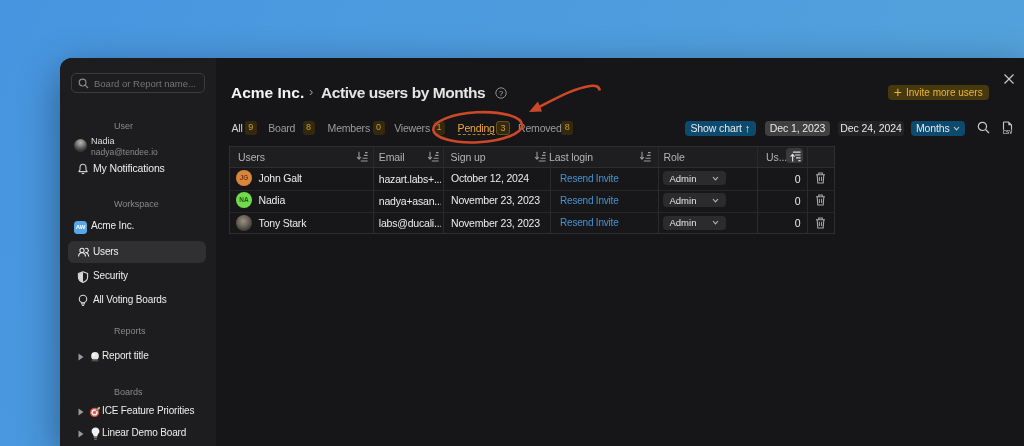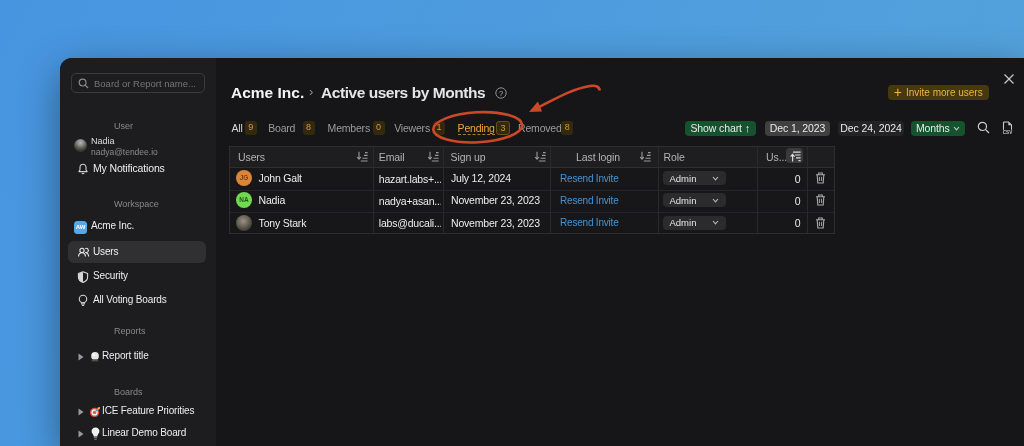--- a/index.html
+++ b/index.html
@@ -27,21 +27,21 @@
     display:flex; align-items:center; padding-left:6px;
   }
   .searchbox span { color:#757577; font-size:9.5px; margin-left:5px; white-space:nowrap; overflow:hidden; }
   .tab { position:absolute; top:63px; height:14px; line-height:14px; font-size:10.5px; letter-spacing:-0.2px; color:#9c9c9e; }
   .badge {
     position:absolute; top:63px; height:13.5px; line-height:13.5px;
     background:#33290f; color:#cf9b3b; border-radius:3px;
     font-size:9px; padding:0 3.5px; text-align:center;
   }
   .btn {
-    position:absolute; top:62.5px; height:15.5px; background:#14532d; border-radius:4px;
+    position:absolute; top:62.5px; height:15.5px; background:#0c4a6e; border-radius:4px;
     color:#e9e9ea; font-size:10.5px; letter-spacing:-0.1px; white-space:nowrap; display:flex; align-items:center; justify-content:center;
   }
   .thead-text { position:absolute; font-size:10.5px; letter-spacing:-0.1px; color:#b4b4b6; top:93px; }
   .cell { position:absolute; font-size:10.5px; letter-spacing:-0.2px; color:#ececec; white-space:nowrap; }
   .resend { position:absolute; font-size:10px; letter-spacing:-0.2px; color:#4793d3; }
   .adminsel {
     position:absolute; left:602.5px; width:63px; height:14px; background:#2b2b2d;
     border-radius:4px; color:#e6e6e6; font-size:9.5px;
     display:flex; align-items:center; padding:0 7px; justify-content:space-between;
   }
@@ -187,21 +187,21 @@
     <div class="abs" style="left:526.5px; top:0; width:1px; height:100%; background:#2a2a2c;"></div>
     <div class="abs" style="left:576.5px; top:0; width:1px; height:100%; background:#2a2a2c;"></div>
 
     <div class="abs" style="left:0; top:43.6px; width:100%; height:1px; background:#26262a;"></div>
     <div class="abs" style="left:0; top:65.9px; width:100%; height:1px; background:#26262a;"></div>
   </div>
 
   <div class="thead-text" style="left:178px;">Users</div>
   <div class="thead-text" style="left:318.8px;">Email</div>
   <div class="thead-text" style="left:390.6px;">Sign up</div>
-  <div class="thead-text" style="left:516px;">Last login</div>
+  <div class="thead-text" style="left:489px;">Last login</div>
   <div class="thead-text" style="left:603.5px;">Role</div>
   <div class="thead-text" style="left:706px;">Us...</div>
 
   <svg class="abs sort" style="left:295.7px; top:92.5px;" width="12" height="11" viewBox="0 0 12 11">
       <path d="M3 .8 L3 7.8 M1.1 6 L3 8.2 L4.9 6" fill="none" stroke="#9a9a9c" stroke-width="1.1"></path>
       <line x1="9" y1="1.6" x2="11.6" y2="1.6" stroke="#9a9a9c" stroke-width="1.1"></line>
       <line x1="8" y1="4.4" x2="11.6" y2="4.4" stroke="#9a9a9c" stroke-width="1.1"></line>
       <line x1="6.5" y1="7.2" x2="11.6" y2="7.2" stroke="#9a9a9c" stroke-width="1.1"></line>
       <line x1="4.8" y1="10" x2="11.6" y2="10" stroke="#9a9a9c" stroke-width="1.1"></line>
     </svg>
@@ -231,21 +231,21 @@
       <line x1="4" y1="2.2" x2="11.6" y2="2.2" stroke="#dcdcde" stroke-width="1.2"></line>
       <line x1="6.2" y1="5" x2="11.6" y2="5" stroke="#dcdcde" stroke-width="1.2"></line>
       <line x1="7" y1="7.8" x2="11.6" y2="7.8" stroke="#dcdcde" stroke-width="1.2"></line>
       <line x1="9.4" y1="10.6" x2="11.6" y2="10.6" stroke="#dcdcde" stroke-width="1.2"></line>
       <path d="M3.6 11.4 L3.6 4.6 M1.6 6.6 L3.6 4.3 L5.6 6.6" fill="none" stroke="#dcdcde" stroke-width="1.2"></path>
     </svg>
 
   <div class="abs" style="left:176px; top:112.1px; width:16px; height:16px; border-radius:50%; background:#d9863b; color:#7a3a12; font-weight:bold; font-size:6.5px; text-align:center; line-height:16px;">JG</div>
   <div class="cell" style="left:198.6px; top:114.1px;">John Galt</div>
   <div class="cell" style="left:318.8px; top:114.8px; font-size:10.5px; max-width:62px; overflow:hidden;">hazart.labs+...</div>
-  <div class="cell" style="left:391px; top:114.1px;">July 12, 2024</div>
+  <div class="cell" style="left:391px; top:114.1px;">October 12, 2024</div>
   <div class="resend" style="left:500px; top:114.6px;">Resend Invite</div>
   <div class="adminsel" style="top:113.1px;">Admin<svg width="7" height="5" viewBox="0 0 7 5">
         <path d="M1 1 L3.5 3.8 L6 1" fill="none" stroke="#b9b9bb" stroke-width="1.1"></path>
       </svg></div>
   <div class="cell" style="left:695.5px; top:114.6px; width:45px; text-align:right; font-size:10.5px;">0</div>
   <svg class="abs" style="left:754.5px; top:114.1px;" width="11" height="12" viewBox="0 0 11 12">
       <path d="M1 2.8 L10 2.8 M3.7 2.6 L3.7 1 L7.3 1 L7.3 2.6" fill="none" stroke="#a8a8aa" stroke-width="1.1"></path>
       <path d="M2.2 2.9 L2.8 11 L8.2 11 L8.8 2.9" fill="none" stroke="#a8a8aa" stroke-width="1.1"></path>
       <line x1="4.4" y1="4.8" x2="4.4" y2="9" stroke="#a8a8aa" stroke-width="1"></line>
       <line x1="6.6" y1="4.8" x2="6.6" y2="9" stroke="#a8a8aa" stroke-width="1"></line>

